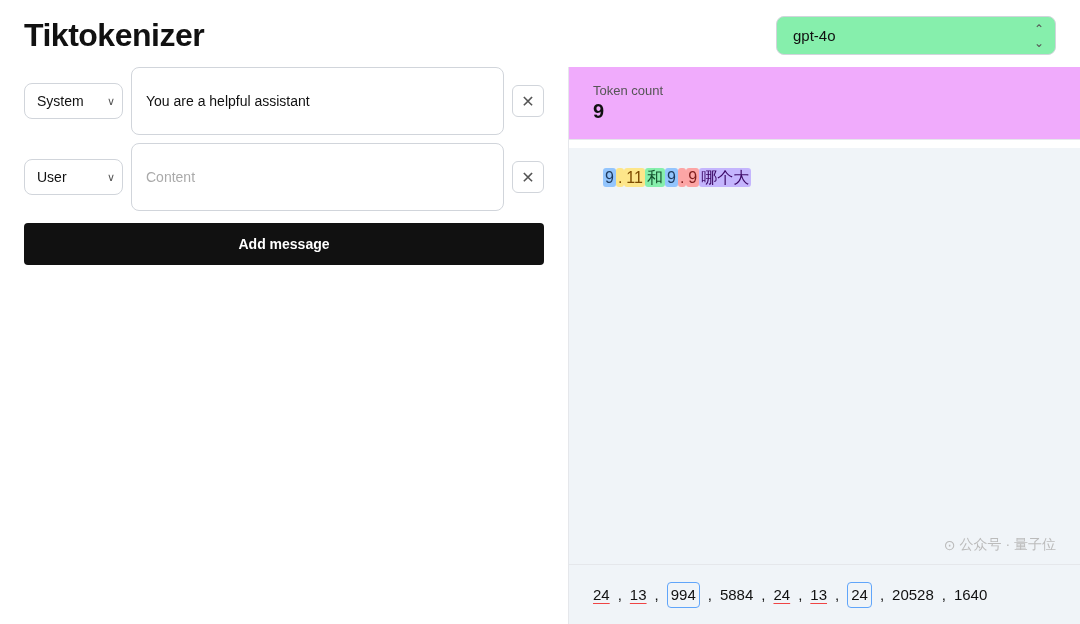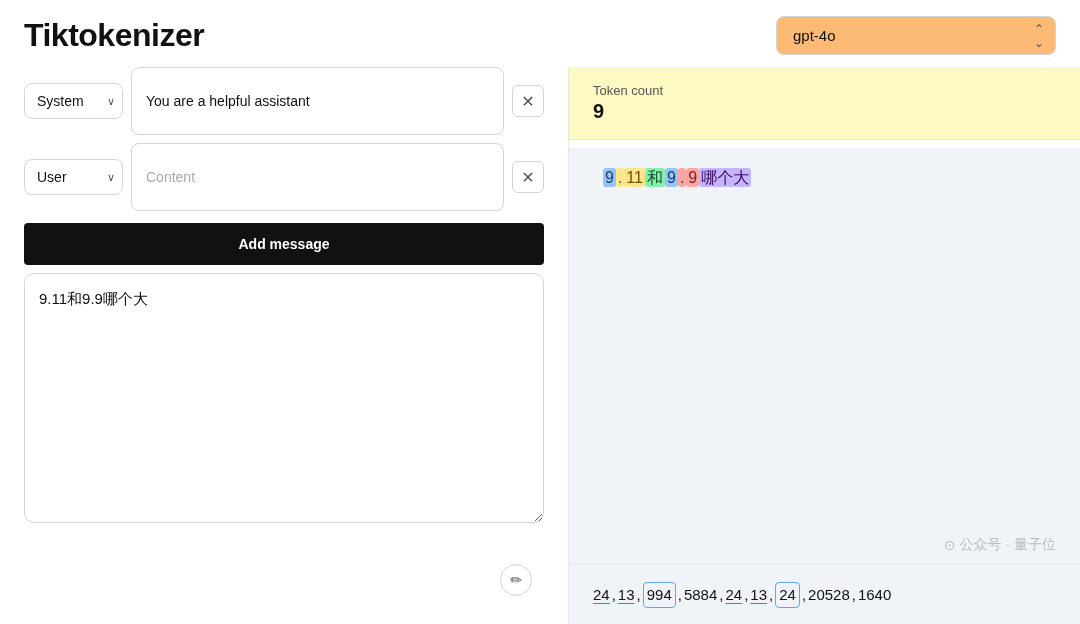--- a/index.html
+++ b/index.html
@@ -29,21 +29,21 @@
     }
     .model-select-wrapper {
       position: relative;
       width: 280px;
     }
     .model-select {
       width: 100%;
       padding: 10px 36px 10px 16px;
       font-size: 15px;
       color: #111;
-      background: #fdba74;
+      background: #86efac;
       border: 1.5px solid #d1d5db;
       border-radius: 8px;
       appearance: none;
       cursor: pointer;
       outline: none;
     }
     .model-select-arrow {
       position: absolute;
       right: 12px;
       top: 50%;
@@ -190,21 +190,21 @@
     .right-panel {
       flex: 1;
       display: flex;
       flex-direction: column;
       overflow: hidden;
       position: relative;
     }
 
     
     .token-count-box {
-      background: #fef9c3;
+      background: #f0abfc;
       margin: 0;
       padding: 16px 24px;
       border-bottom: 1px solid #e5e7eb;
     }
     .token-count-label {
       font-size: 13px;
       color: #555;
       margin-bottom: 2px;
     }
     .token-count-value {
@@ -236,21 +236,21 @@
     .token-ids-box {
       background: #f0f4f8;
       padding: 14px 24px;
       border-top: 1px solid #e5e7eb;
       font-size: 15px;
       color: #111;
       line-height: 1.6;
       min-height: 60px;
       display: flex;
       flex-wrap: wrap;
-      gap: 2px;
+      gap: 8px;
       align-items: center;
     }
     .tid { display: inline; }
     .tid-boxed {
       display: inline-block;
       border: 1.5px solid #60a5fa;
       border-radius: 4px;
       padding: 0 3px;
       color: #111;
     }
@@ -317,26 +317,20 @@
         <span class="role-select-arrow">∨</span>
       </div>
       <input class="message-input" type="text" placeholder="Content" style="">
       <button class="remove-btn">
         <span>✕</span>
       </button>
     </div>
 
     <button class="add-message-btn">Add message</button>
 
-    <div class="content-textarea-wrapper">
-      <textarea class="content-textarea" style="">9.11和9.9哪个大</textarea>
-      <button class="edit-icon-btn">
-        <span>✏</span>
-      </button>
-    </div>
 
   </div>
 
   <div class="divider"></div>
 
   <div class="right-panel">
 
     <div class="token-count-box">
       <div class="token-count-label">Token count</div>
       <div class="token-count-value">9</div>

